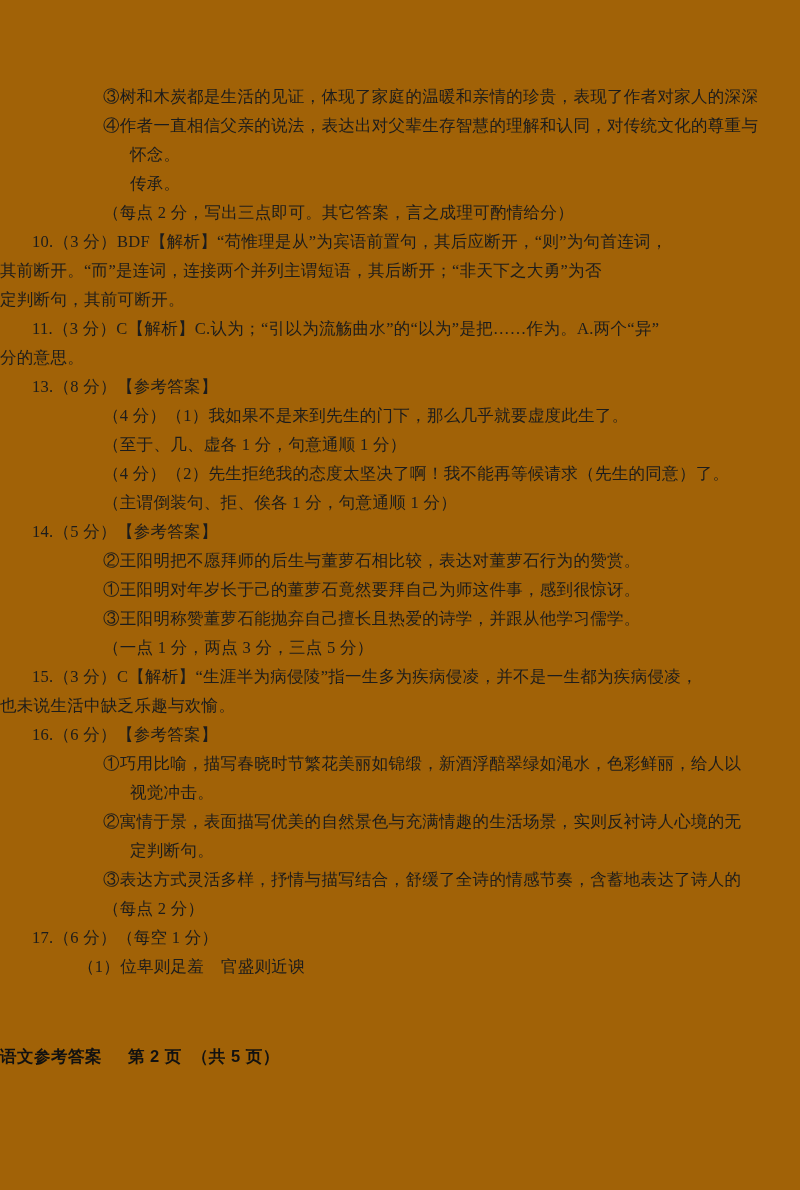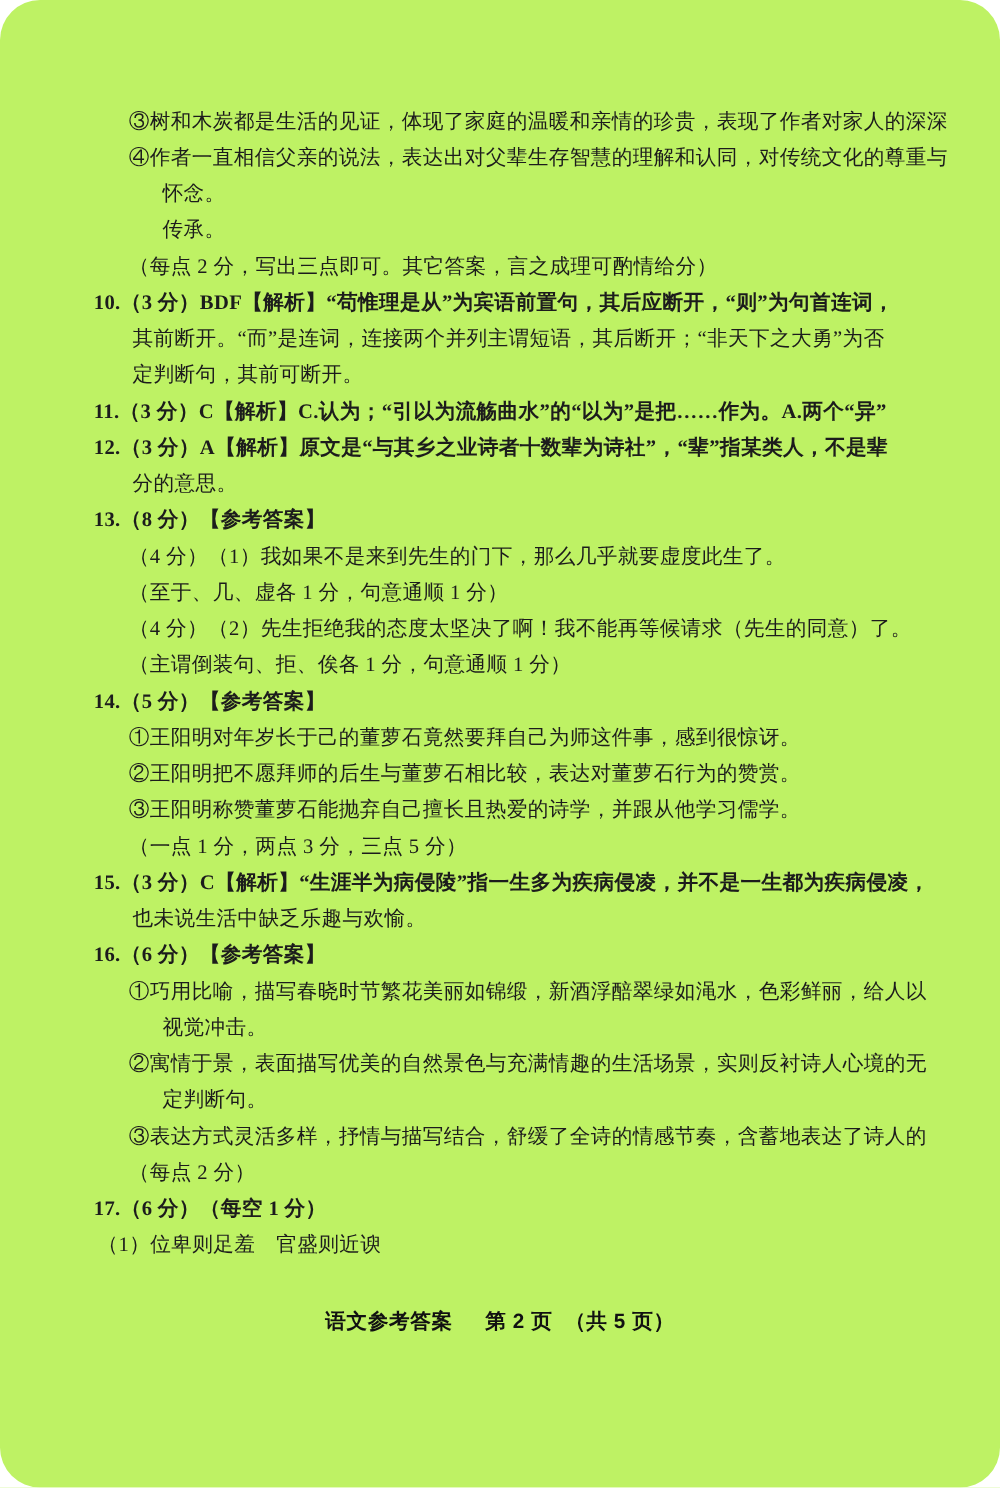--- a/index.html
+++ b/index.html
@@ -4,54 +4,53 @@
 <style>
   html, body {
     margin: 0;
     padding: 0;
     background: #ffffff;
   }
   .page {
     position: relative;
     width: 800px;
     height: 1190px;
-    background: #bef264;
+    background: #a16207;
     overflow: hidden;
     font-family: "Liberation Serif", "DejaVu Serif", serif;
     color: #1c1c1c;
-    border-radius: 32px;
   }
   .content {
     position: absolute;
     top: 82px;
     left: 0;
     width: 800px;
   }
   .line {
     margin: 0;
     height: 29px;
     line-height: 29px;
     font-size: 16.5px;
     font-weight: 500;
     letter-spacing: 0.3px;
     white-space: pre;
     color: #1c1c1c;
   }
   
-  .l-num     { margin-left: 75px; font-weight: bold;  }  
+  .l-num     { margin-left: 32px;  }  
   .l-num1    { margin-left: 78px;  }  
-  .l-cont    { margin-left: 106px; }  
+  .l-cont    { }  
   .l-sub     { margin-left: 103px; }  
   .l-subcont { margin-left: 130px; }  
   .footer {
     position: absolute;
     top: 1046px;
     left: 0;
     width: 800px;
-    text-align: center;
+    text-align: left;
     font-size: 16.5px;
     font-weight: 700;
     font-family: "Liberation Sans", "DejaVu Sans", sans-serif;
     color: #111111;
     letter-spacing: 0.5px;
   }
   .footer span { display: inline-block; }
   .footer .gap-wide   { margin-left: 26px; }
   .footer .gap-narrow { margin-left: 10px; }
 </style>
@@ -63,30 +62,29 @@
   <div class="content">
       <p class="line l-sub">③树和木炭都是生活的见证，体现了家庭的温暖和亲情的珍贵，表现了作者对家人的深深</p>
       <p class="line l-sub">④作者一直相信父亲的说法，表达出对父辈生存智慧的理解和认同，对传统文化的尊重与</p>
       <p class="line l-subcont">怀念。</p>
       <p class="line l-subcont">传承。</p>
       <p class="line l-sub">（每点 2 分，写出三点即可。其它答案，言之成理可酌情给分）</p>
       <p class="line l-num">10.（3 分）BDF【解析】“苟惟理是从”为宾语前置句，其后应断开，“则”为句首连词，</p>
       <p class="line l-cont">其前断开。“而”是连词，连接两个并列主谓短语，其后断开；“非天下之大勇”为否</p>
       <p class="line l-cont">定判断句，其前可断开。</p>
       <p class="line l-num">11.（3 分）C【解析】C.认为；“引以为流觞曲水”的“以为”是把……作为。A.两个“异”</p>
-      <p class="line l-num">12.（3 分）A【解析】原文是“与其乡之业诗者十数辈为诗社”，“辈”指某类人，不是辈</p>
       <p class="line l-cont">分的意思。</p>
       <p class="line l-num">13.（8 分）【参考答案】</p>
       <p class="line l-sub">（4 分）（1）我如果不是来到先生的门下，那么几乎就要虚度此生了。</p>
       <p class="line l-sub">（至于、几、虚各 1 分，句意通顺 1 分）</p>
       <p class="line l-sub">（4 分）（2）先生拒绝我的态度太坚决了啊！我不能再等候请求（先生的同意）了。</p>
       <p class="line l-sub">（主谓倒装句、拒、俟各 1 分，句意通顺 1 分）</p>
       <p class="line l-num">14.（5 分）【参考答案】</p>
+      <p class="line l-sub">②王阳明把不愿拜师的后生与董萝石相比较，表达对董萝石行为的赞赏。</p>
       <p class="line l-sub">①王阳明对年岁长于己的董萝石竟然要拜自己为师这件事，感到很惊讶。</p>
-      <p class="line l-sub">②王阳明把不愿拜师的后生与董萝石相比较，表达对董萝石行为的赞赏。</p>
       <p class="line l-sub">③王阳明称赞董萝石能抛弃自己擅长且热爱的诗学，并跟从他学习儒学。</p>
       <p class="line l-sub">（一点 1 分，两点 3 分，三点 5 分）</p>
       <p class="line l-num">15.（3 分）C【解析】“生涯半为病侵陵”指一生多为疾病侵凌，并不是一生都为疾病侵凌，</p>
       <p class="line l-cont">也未说生活中缺乏乐趣与欢愉。</p>
       <p class="line l-num">16.（6 分）【参考答案】</p>
       <p class="line l-sub">①巧用比喻，描写春晓时节繁花美丽如锦缎，新酒浮醅翠绿如渑水，色彩鲜丽，给人以</p>
       <p class="line l-subcont">视觉冲击。</p>
       <p class="line l-sub">②寓情于景，表面描写优美的自然景色与充满情趣的生活场景，实则反衬诗人心境的无</p>
       <p class="line l-subcont">定判断句。</p>
       <p class="line l-sub">③表达方式灵活多样，抒情与描写结合，舒缓了全诗的情感节奏，含蓄地表达了诗人的</p>

